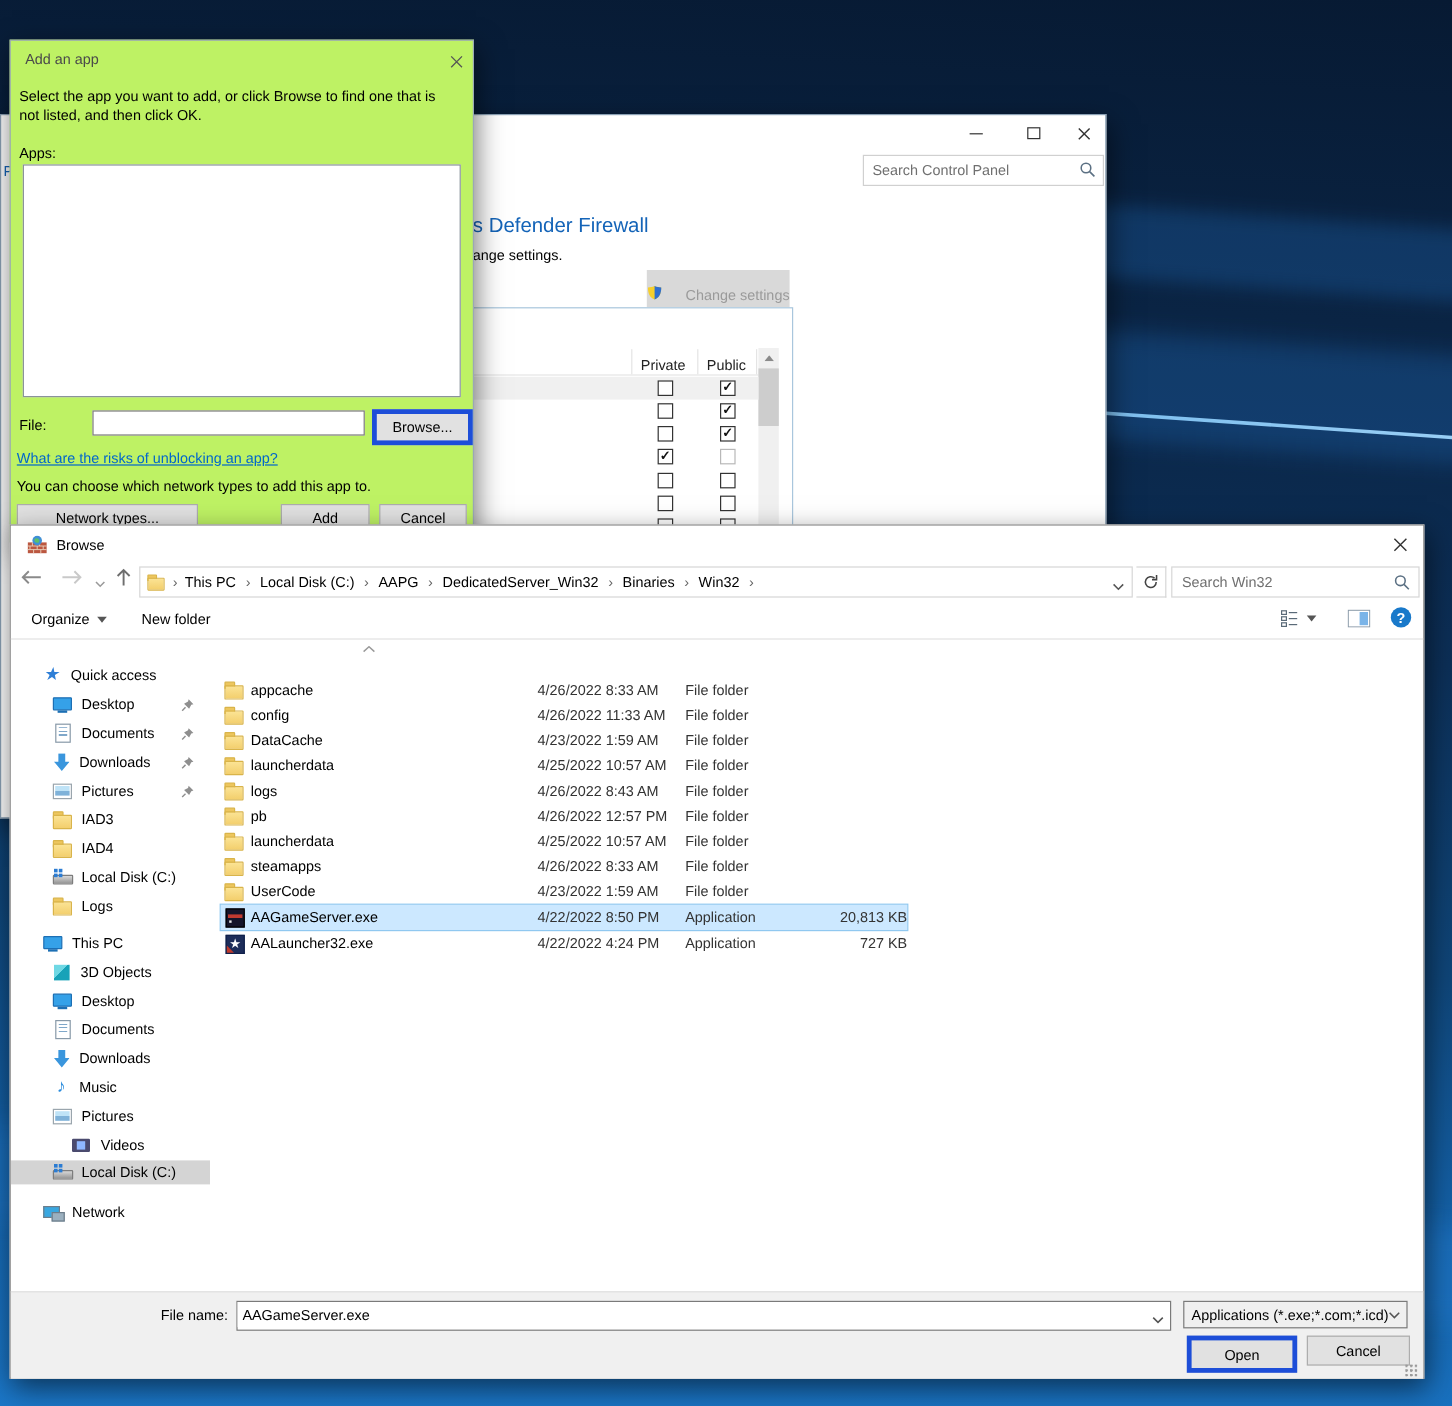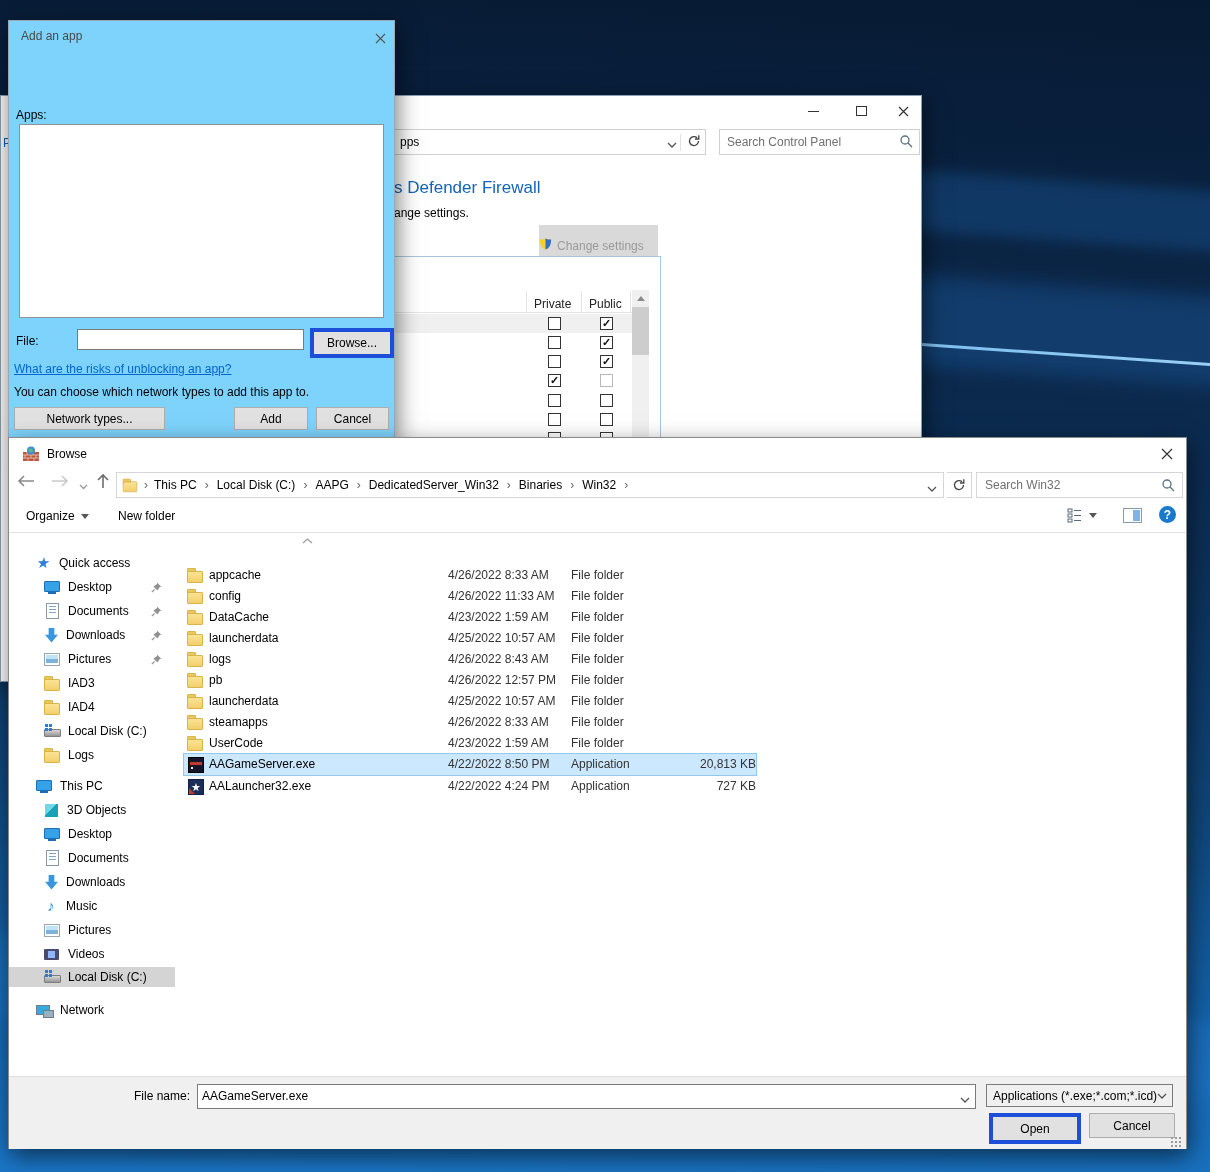--- a/index.html
+++ b/index.html
@@ -84,42 +84,32 @@
       <div style="width:9px;height:8px;border:1px solid #333"></div>
     </div>
   <div class="abs x-ico" style="left:884px;top:0;width:36px;height:30px;display:flex;align-items:center;justify-content:center">
       <svg width="11" height="11">
         <path d="M1 1 L10 10 M10 1 L1 10" stroke="#333" stroke-width="1.2"></path>
       </svg>
     </div>
 
   <div class="abs" style="left:2px;top:40px;color:#1464b8">Pa</div>
 
-  <div class="abs" style="left:120px;top:33px;width:583px;height:24px;border:1px solid #d0d0d0;background:#fff">
-    <span class="abs" style="left:278px;top:5px">pps</span>
-    <span class="abs" style="right:28px;top:8px"><svg width="10" height="7">
-          <path d="M1 1 L5 5 L9 1" fill="none" stroke="#555" stroke-width="1.3"></path>
-        </svg></span>
-    <span class="abs" style="right:4px;top:4px;border-left:1px solid #e0e0e0;padding-left:6px"><svg width="14" height="14" viewBox="0 0 14 14">
-          <path d="M11.5 7 a4.5 4.5 0 1 1 -1.4-3.2" fill="none" stroke="#444" stroke-width="1.3"></path>
-          <path d="M11.8 1.2 L11.8 5 L8 5" fill="none" stroke="#444" stroke-width="1.3"></path>
-        </svg></span>
-  </div>
   <div class="abs" style="left:718px;top:33px;width:199px;height:24px;border:1px solid #d0d0d0;background:#fff">
     <span class="abs" style="left:7px;top:5px;color:#707070">Search Control Panel</span>
     <span class="abs" style="right:6px;top:4px"><svg width="14" height="14">
           <circle cx="6" cy="6" r="4" fill="none" stroke="#5b7083" stroke-width="1.3"></circle>
           <path d="M9 9 L13 13" stroke="#5b7083" stroke-width="1.3"></path>
         </svg></span>
   </div>
 
   <div class="abs" style="left:393px;top:82px;font-size:17px;color:#1464b8">s Defender Firewall</div>
   <div class="abs" style="left:393px;top:110px">ange settings.</div>
 
-  <div class="abs" style="left:538px;top:129px;width:119px;height:41px;background:#d9d9d9;display:flex;align-items:center;justify-content:flex-start;gap:5px;color:#9a9a9a">
+  <div class="abs" style="left:538px;top:129px;width:119px;height:41px;background:#d9d9d9;display:flex;align-items:center;justify-content:space-between;gap:5px;color:#9a9a9a">
     <span><svg width="13" height="14" viewBox="0 0 14 14">
           <path d="M7 1 C9 2 11 2.2 13 2.2 C13 8 11 11.5 7 13 C3 11.5 1 8 1 2.2 C3 2.2 5 2 7 1z" fill="#f6cf2c"></path>
           <path d="M7 1 C9 2 11 2.2 13 2.2 C13 8 11 11.5 7 13z" fill="#2f6fd0"></path>
         </svg></span>
     <span>Change settings</span>
   </div>
 
   <div class="abs" style="left:300px;top:160px;width:358px;height:424px;background:#fff;border:1px solid #a9c6dd">
 
     <div class="abs hdr-txt" style="left:232px;top:40px;color:#222">Private</div>
@@ -162,27 +152,28 @@
       <span class="cb" style="left:245px;top:3px"></span>
       <span class="cb" style="left:297px;top:3px"></span>
     </div>
     <div class="abs" style="left:1px;top:172px;width:329px;height:19px">
       <span class="cb" style="left:245px;top:3px"></span>
       <span class="cb" style="left:297px;top:3px"></span>
     </div>
   </div>
 </div>
 
-<div class="win" style="left:8px;top:20px;width:385px;height:417px;background:#7dd3fc;border-color:#9aa8b5">
+<div class="win" style="left:8px;top:33px;width:385px;height:417px;background:#bef264;border-color:#9aa8b5">
   <div class="abs" style="left:12px;top:8px;color:#4a4a4a">Add an app</div>
   <div class="abs x-ico" style="left:360px;top:8px;width:22px;height:18px;display:flex;align-items:center;justify-content:center">
       <svg width="11" height="11">
         <path d="M1 1 L10 10 M10 1 L1 10" stroke="#555" stroke-width="1.1"></path>
       </svg>
     </div>
+  <div class="abs" style="left:7px;top:38px;width:362px;line-height:16px">Select the app you want to add, or click Browse to find one that is not listed, and then click OK.</div>
   <div class="abs" style="left:7px;top:87px">Apps:</div>
   <div class="abs" style="left:10px;top:103px;width:363px;height:192px;background:#fff;border:1px solid #8a939b"></div>
   <div class="abs" style="left:7px;top:313px">File:</div>
   <input type="text" class="abs" style="left: 68px; top: 308px; width: 227px; height: 21px;" value="">
   <div class="btn default" style="left:301px;top:307px;width:76px;height:22px">Browse...</div>
   <a class="abs link" style="left:5px;top:341px">What are the risks of unblocking an app?</a>
   <div class="abs" style="left:5px;top:364px">You can choose which network types to add this app to.</div>
   <div class="btn" style="left:5px;top:386px;width:149px;height:21px">Network types...</div>
   <div class="btn" style="left:225px;top:386px;width:72px;height:21px">Add</div>
   <div class="btn" style="left:307px;top:386px;width:71px;height:21px">Cancel</div>
@@ -348,21 +339,21 @@
         <span class="lbl">Downloads</span>
       </div>
     <div class="side-item" style="top:363px;left:35px">
         <span class="ic ic-music">♪</span>
         <span class="lbl">Music</span>
       </div>
     <div class="side-item" style="top:387px;left:35px">
         <span class="ic ic-pic"></span>
         <span class="lbl">Pictures</span>
       </div>
-    <div class="side-item" style="top:411px;left:35px">
+    <div class="side-item" style="top:411px;left:51px">
         <span class="ic ic-video"></span>
         <span class="lbl">Videos</span>
       </div>
     <div class="side-item" style="top:434px;left:0;padding-left:35px;width:166px;background:#d4d4d4">
         <span class="ic ic-drive"></span>
         <span class="lbl">Local Disk (C:)</span>
       </div>
     <div class="side-item" style="top:467px;left:27px">
         <span class="ic ic-net"></span>
         <span class="lbl">Network</span>

